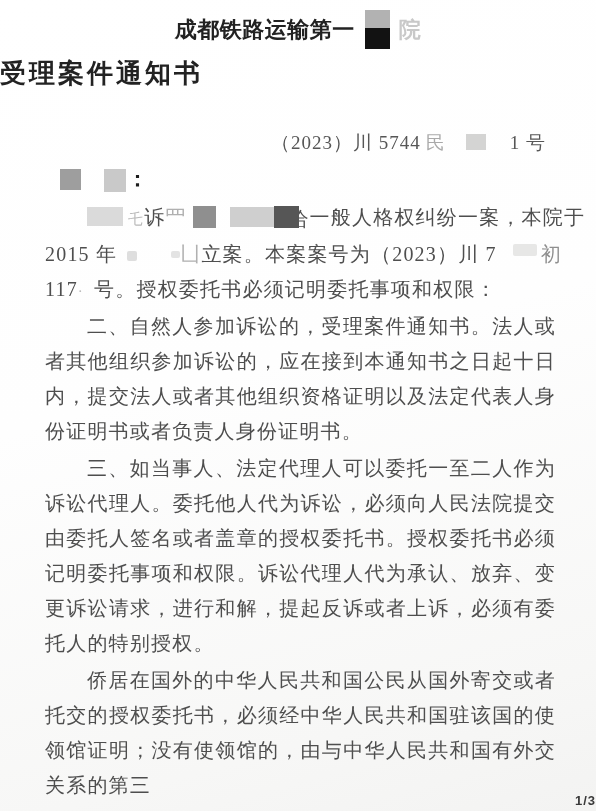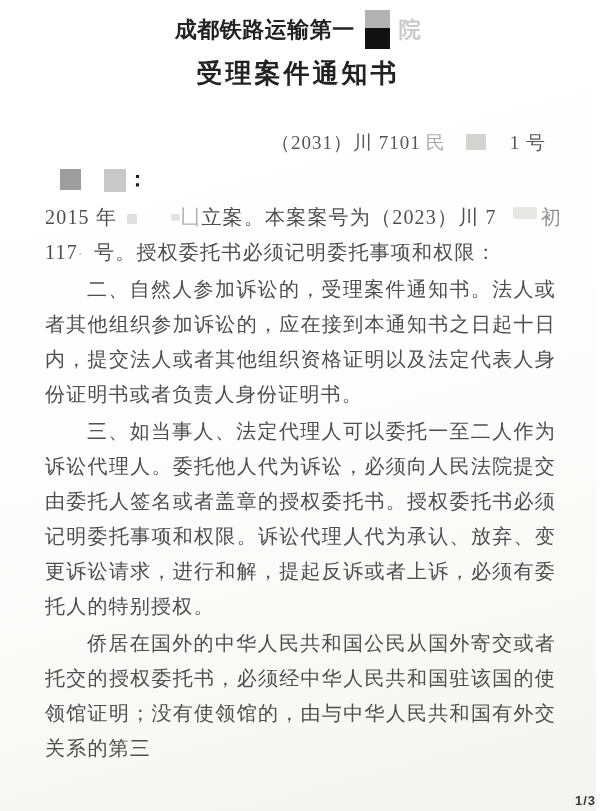--- a/index.html
+++ b/index.html
@@ -8,21 +8,21 @@
     background:linear-gradient(165deg,#ffffff 0%,#fefefe 45%,#f7f7f6 85%,#f3f3f2 100%);
     font-family:"Liberation Serif","DejaVu Serif",serif;
     color:#4e4e4e;
   }
   
   .title1{margin:10px 0 0;text-align:center;font-size:22px;font-weight:bold;color:#222;letter-spacing:0.5px;line-height:38px;}
   .redact-stack{display:inline-block;width:25px;height:39px;vertical-align:-12px;margin:0 9px 0 10px;}
   .redact-stack .rtop{display:block;height:18px;background:#b2b2b2;}
   .redact-stack .rbot{display:block;height:21px;background:#121212;}
   .faint-title{color:#c9c9c9;font-weight:bold;}
-  .title2{margin:5px 0 0;text-align:center;font-size:26px;font-weight:bold;color:#222;letter-spacing:3px;line-height:40px;}
+  .title2{margin:5px 0 0;text-align:left;font-size:26px;font-weight:bold;color:#222;letter-spacing:3px;line-height:40px;}
   
   .case-line{margin-top:36px;text-align:right;padding-right:50px;font-size:19px;color:#565656;letter-spacing:1px;line-height:26px;}
   .min-faint{opacity:.5;margin-left:5px;}
   .redact{display:inline-block;}
   .case-block{width:20px;height:16px;background:#d4d4d3;vertical-align:-1px;margin:0 24px 0 20px;}
   
   .addressee{margin-top:10px;padding-left:60px;font-size:21px;line-height:26px;}
   .addr-b1{width:21px;height:21px;background:#9e9e9e;vertical-align:-4px;}
   .addr-b2{width:22px;height:23px;background:#c9c9c9;vertical-align:-6px;margin-left:23px;}
   .addr-colon{color:#1c1c1c;font-weight:bold;margin-left:1px;}
@@ -55,26 +55,27 @@
 </style>
 </head>
 <body>
 
 <div class="page">
 
   <div class="title1"><span>成都铁路运输第一</span><span class="redact-stack"><span class="rtop"></span><span class="rbot"></span></span><span class="faint-title">院</span></div>
 
   <div class="title2">受理案件通知书</div>
 
-  <div class="case-line"><span>（2031）川 7101</span><span class="min-faint">民</span><span class="redact case-block"></span><span>1 号</span></div>
+  <div class="case-line"><span>（2023）川 5744</span><span class="min-faint">民</span><span class="redact case-block"></span><span>1 号</span></div>
 
   <div class="addressee"><span class="redact addr-b1"></span><span class="redact addr-b2"></span><span class="addr-colon">：</span></div>
 
   <div class="body-text">
 
+    <div class="pline"><span class="ind"></span><span class="redact b-light1"></span><span class="faint-sm">乇</span><span>诉</span><span class="faint-md">罒</span><span class="redact b-mid1"></span><span class="redact b-light2"></span><span class="redact b-dark1"></span><span class="halfwrap"><span class="halfinner">给</span></span><span>一般人格权纠纷一案，本院于</span></div>
 
     <div class="pline"><span>2015 年</span><span class="gap w10"></span><span class="smudge sm1"></span><span class="gap w34"></span><span class="smudge sm2"></span><span class="faint-md">凵</span><span>立案。本案案号为（2023）川 7</span><span class="gap w16"></span><span class="smudge sm3"></span><span class="gap w4"></span><span class="faint-chu">初</span></div>
 
     <div class="pline"><span>117</span><span class="faint-sm">·</span><span class="gap w10"></span><span>号。授权委托书必须记明委托事项和权限：</span></div>
 
     <p class="para">二、自然人参加诉讼的，受理案件通知书。法人或者其他组织参加诉讼的，应在接到本通知书之日起十日内，提交法人或者其他组织资格证明以及法定代表人身份证明书或者负责人身份证明书。</p>
     <p class="para">三、如当事人、法定代理人可以委托一至二人作为诉讼代理人。委托他人代为诉讼，必须向人民法院提交由委托人签名或者盖章的授权委托书。授权委托书必须记明委托事项和权限。诉讼代理人代为承认、放弃、变更诉讼请求，进行和解，提起反诉或者上诉，必须有委托人的特别授权。</p>
     <p class="para">侨居在国外的中华人民共和国公民从国外寄交或者托交的授权委托书，必须经中华人民共和国驻该国的使领馆证明；没有使领馆的，由与中华人民共和国有外交关系的第三</p>
 
   </div>

